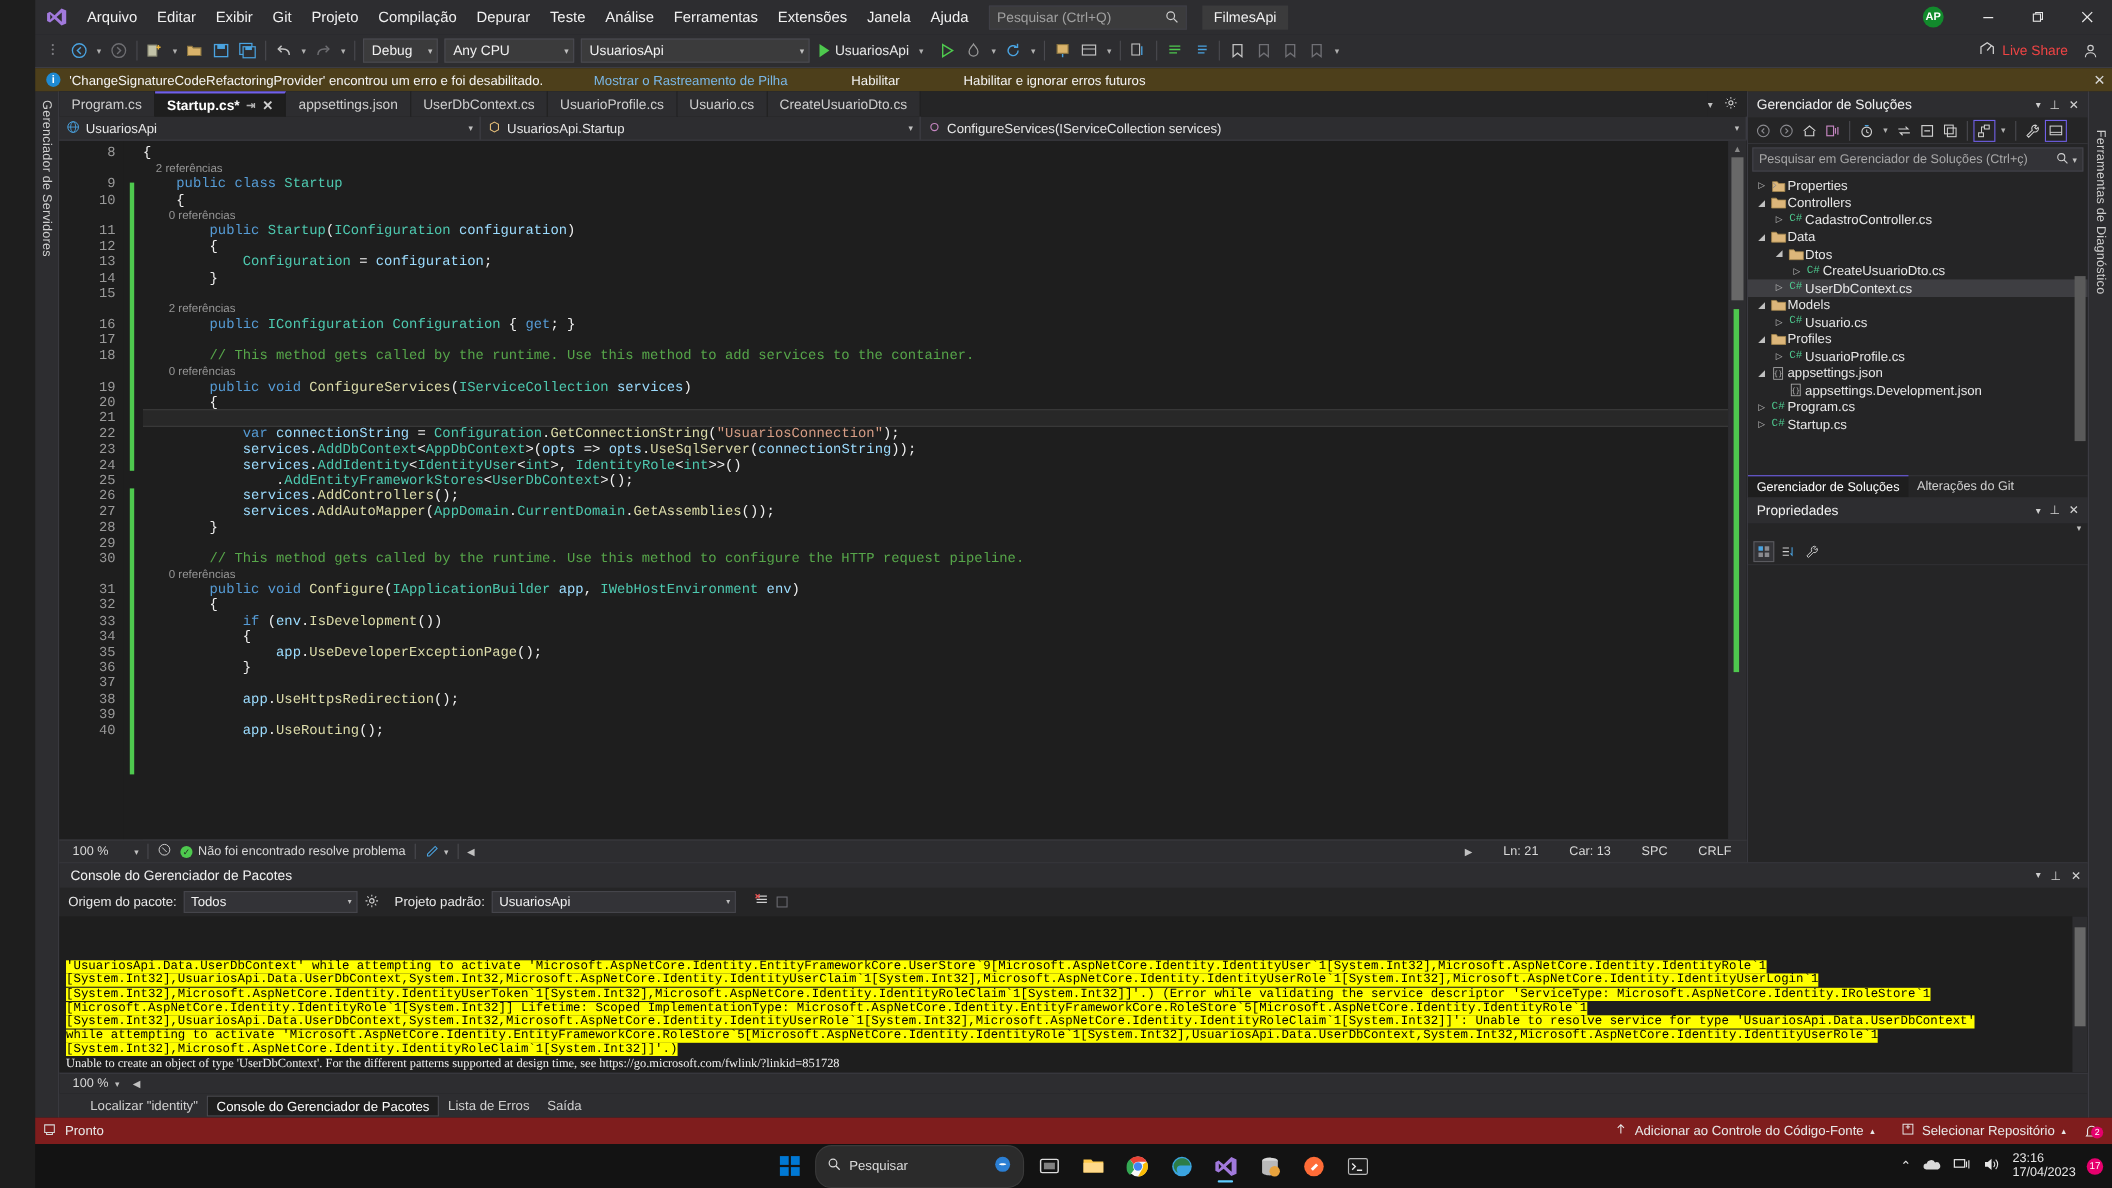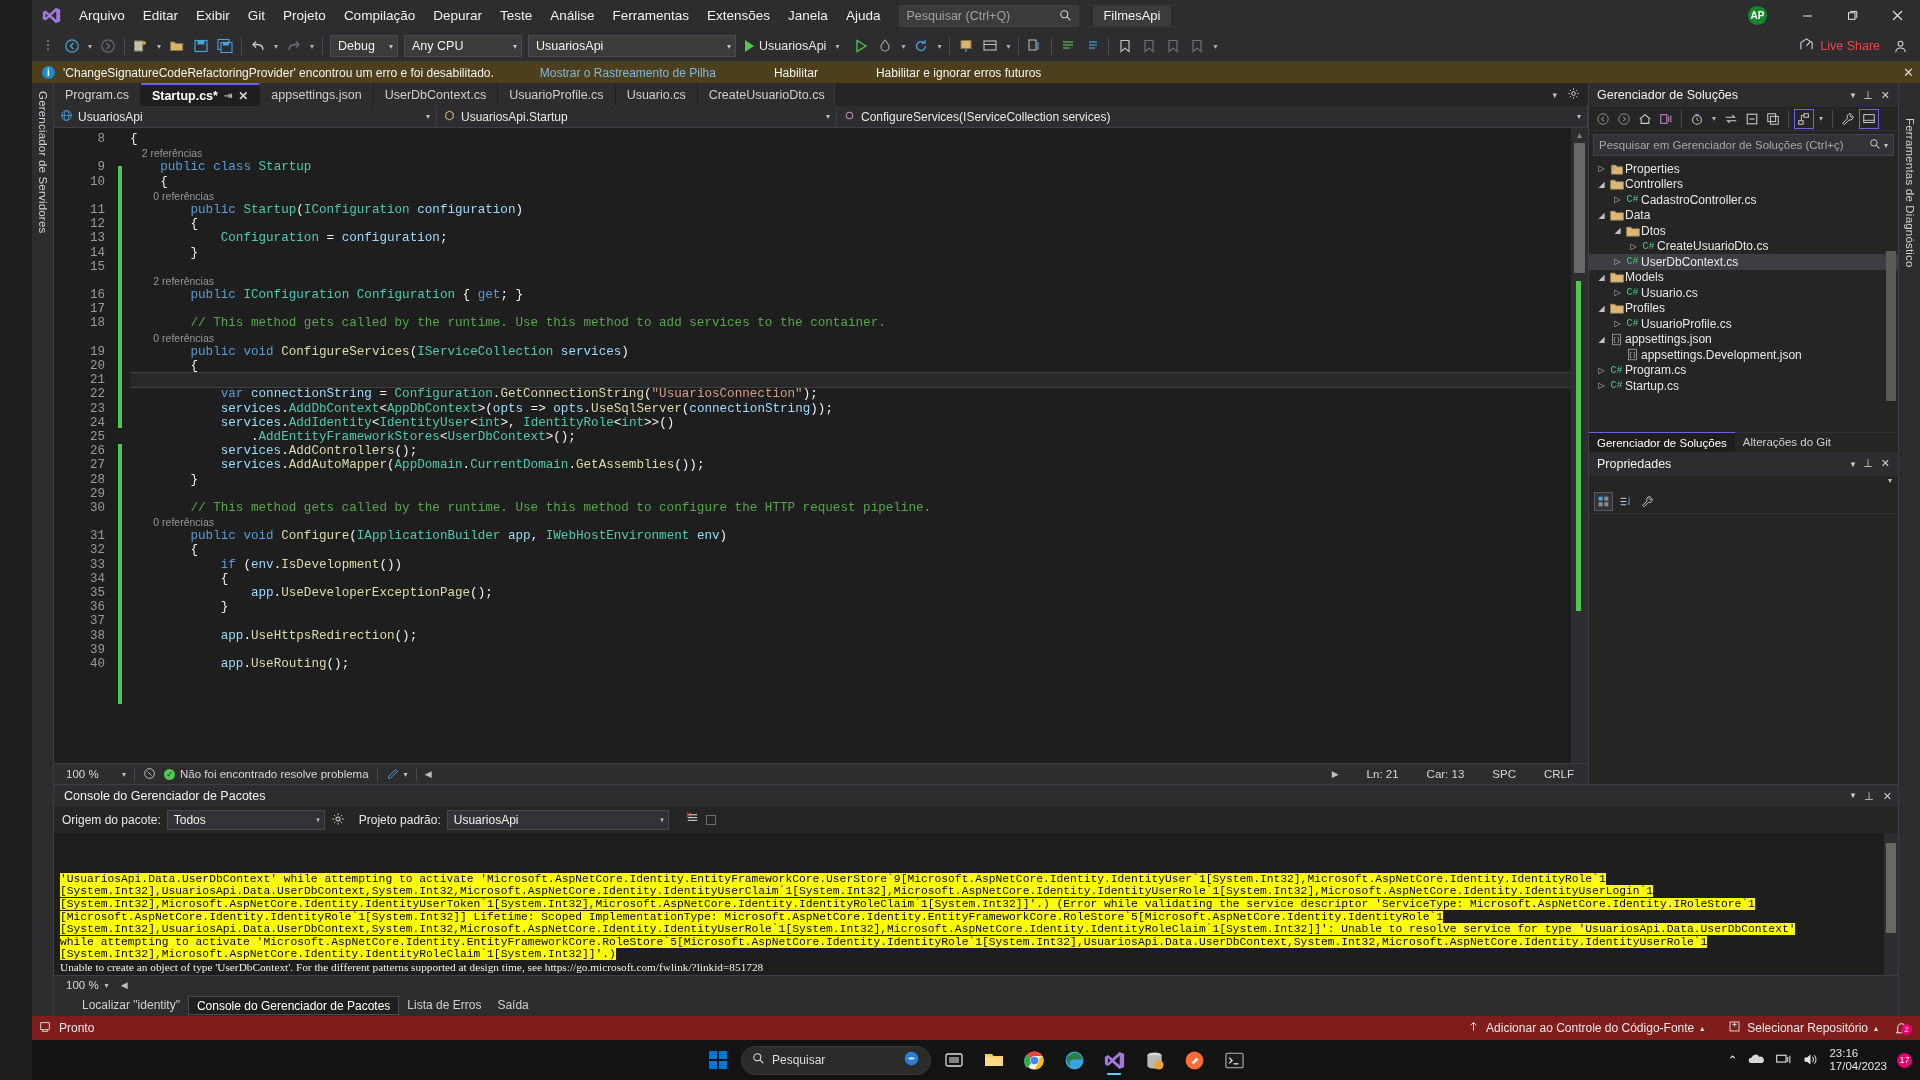--- a/index.html
+++ b/index.html
@@ -230,21 +230,21 @@
     font-size: 8px; border-radius: 50%; width: 11px; height: 11px;
     display: flex; align-items: center; justify-content: center;
   }
 
   
   .taskbar { height: 40px; background: #131313; display: flex; align-items: center; justify-content: center; position: relative; flex: 0 0 40px; }
   .tb-center { display: flex; align-items: center; gap: 6px; }
   .tb-ico { width: 34px; height: 32px; display: flex; align-items: center; justify-content: center; position: relative; }
   .tb-ico.active::after { content: ''; position: absolute; bottom: 1px; left: 50%; transform: translateX(-50%); width: 14px; height: 2px; background: #60cdff; border-radius: 1px; }
   .tb-search {
-    height: 29px; width: 190px; background: #2b2b2b; border: 1px solid #3a3a3a;
+    height: 39px; width: 190px; background: #2b2b2b; border: 1px solid #3a3a3a;
     border-radius: 15px; display: flex; align-items: center; gap: 7px; padding: 0 10px;
     font-size: 12px; color: #dcdcdc;
   }
   .tb-right { position: absolute; right: 8px; display: flex; align-items: center; gap: 10px; color: #e6e6e6; font-size: 11.5px; }
   .tb-clock { text-align: left; line-height: 13px; font-size: 11.5px; }
   .tb-badge { background: #e6006d; color: #fff; font-size: 9px; border-radius: 50%; width: 15px; height: 15px; display: flex; align-items: center; justify-content: center; }
 </style>
 </head>
 <body>
 

